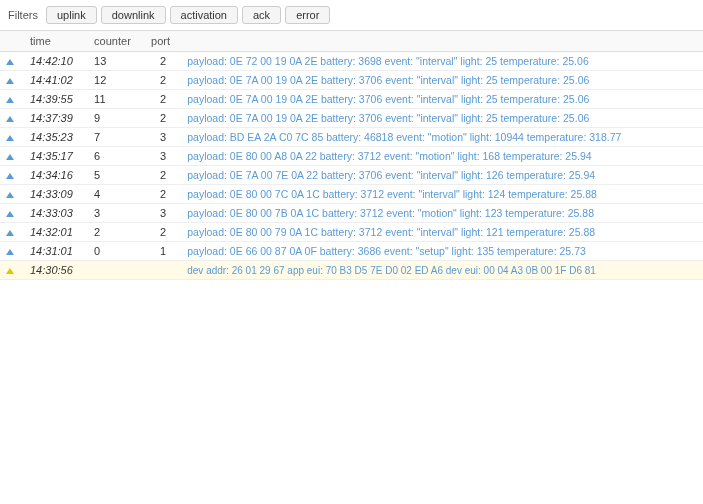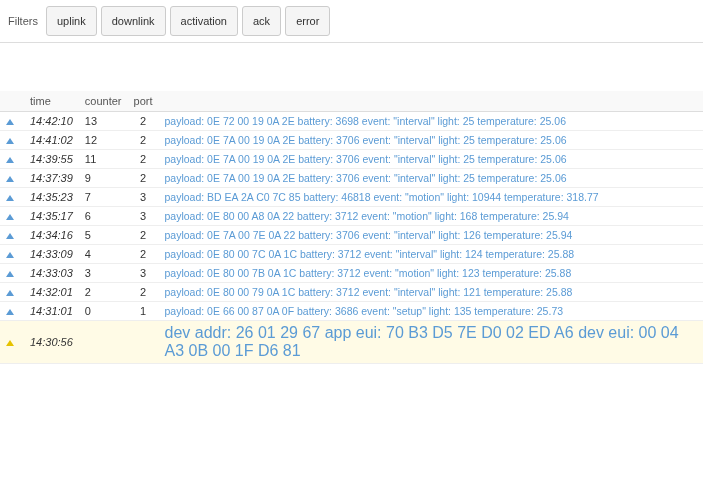--- a/index.html
+++ b/index.html
@@ -15,32 +15,31 @@
       padding: 6px 8px;
       border-bottom: 1px solid #ddd;
       gap: 4px;
     }
     .filters-label {
       font-size: 11px;
       color: #555;
       margin-right: 4px;
     }
     .filter-btn {
-      padding: 8px 10px;
+      padding: 2px 10px;
       border: 1px solid #ccc;
       border-radius: 3px;
       background: #f5f5f5;
       font-size: 11px;
       cursor: pointer;
       color: #333;
     }
     table {
       width: 100%;
       border-collapse: collapse;
-      margin-top: 48px;
     }
     thead tr {
       background: #f9f9f9;
     }
     th {
       text-align: left;
       padding: 4px 6px;
       font-size: 11px;
       color: #555;
       border-bottom: 1px solid #ddd;
@@ -70,21 +69,21 @@
       border-right: 4px solid transparent;
       border-bottom: 6px solid #e6c200;
       vertical-align: middle;
       margin-right: 4px;
     }
     .time-col { color: #333; white-space: nowrap; font-style: italic; }
     .counter-col { color: #333; text-align: left; }
     .port-col { color: #333; text-align: center; }
     .data-col { color: #5b9bd5; font-size: 10.5px; }
     .row-special td { background: #fffbe6; }
-    .special-data { color: #5b9bd5; font-size: 16px; }
+    .special-data { color: #5b9bd5; font-size: 10px; }
   </style>
 </head>
 <body>
 
 <div class="filters-bar">
   <span class="filters-label">Filters</span>
   <button class="filter-btn">uplink</button>
   <button class="filter-btn">downlink</button>
   <button class="filter-btn">activation</button>
   <button class="filter-btn">ack</button>

